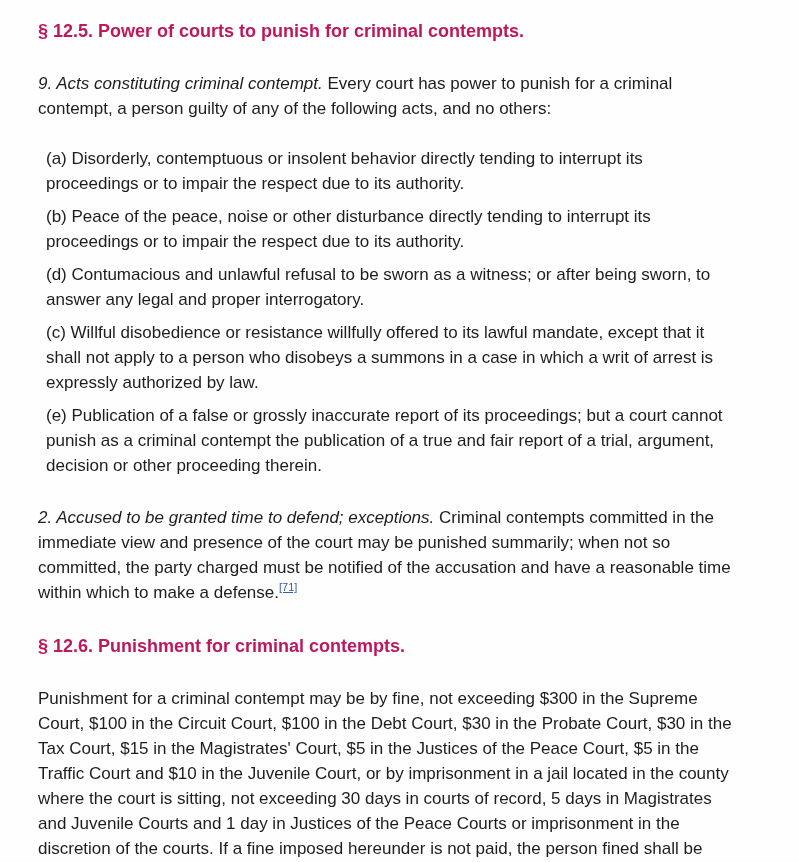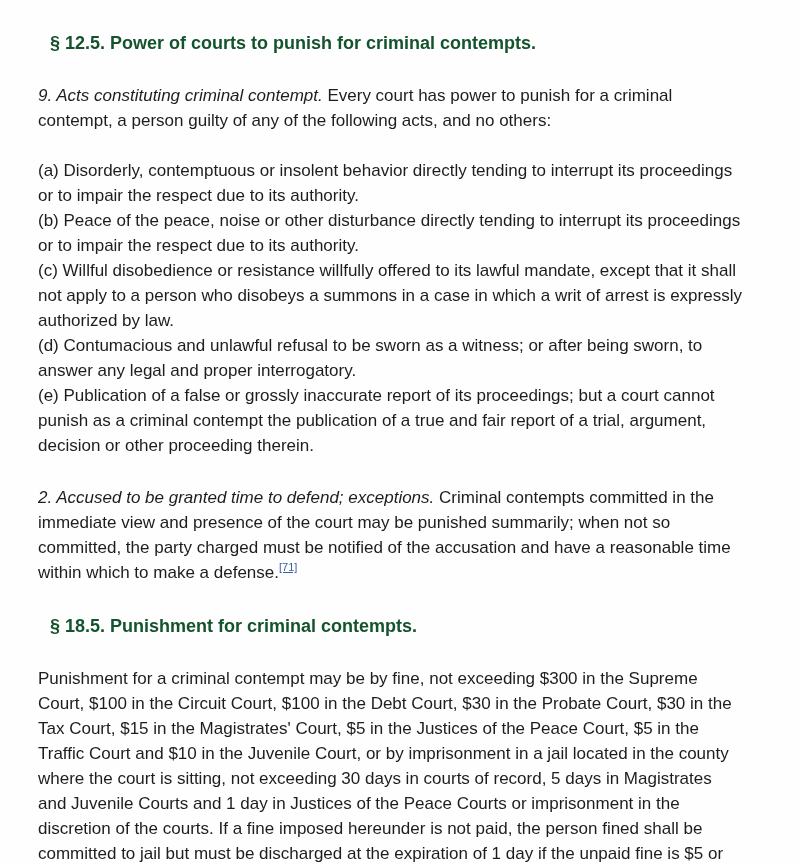--- a/index.html
+++ b/index.html
@@ -16,32 +16,32 @@
     padding: 19px 56px 0 38px;
     font-family: "Liberation Sans", "DejaVu Sans", sans-serif;
     font-size: 17px;
     line-height: 25px;
     color: #1d1d1d;
     overflow: hidden;
   }
   .section-heading {
     font-size: 18px;
     font-weight: bold;
-    color: #14532d;
-    margin: 12px;
+    color: #be185d;
+    margin: 0;
     line-height: 25px;
   }
   .para {
     margin: 27px 0 0 0;
   }
   .acts-list {
     margin: 25px 0 0 0;
   }
   .act-item {
-    margin: 0;
+    margin: 8px;
   }
   .lead-italic {
     font-style: italic;
   }
   .heading-2 {
     margin-top: 29px;
   }
   sup.footnote {
     font-size: 11px;
     line-height: 0;
@@ -58,24 +58,24 @@
 
 <div class="page">
 
   <h2 class="section-heading">§ 12.5. Power of courts to punish for criminal contempts.</h2>
 
   <p class="para"><span class="lead-italic">9. Acts constituting criminal contempt.</span><span> Every court has power to punish for a criminal contempt, a person guilty of any of the following acts, and no others:</span></p>
 
   <div class="acts-list">
     <div class="act-item">(a) Disorderly, contemptuous or insolent behavior directly tending to interrupt its proceedings or to impair the respect due to its authority.</div>
     <div class="act-item">(b) Peace of the peace, noise or other disturbance directly tending to interrupt its proceedings or to impair the respect due to its authority.</div>
+    <div class="act-item">(d) Contumacious and unlawful refusal to be sworn as a witness; or after being sworn, to answer any legal and proper interrogatory.</div>
     <div class="act-item">(c) Willful disobedience or resistance willfully offered to its lawful mandate, except that it shall not apply to a person who disobeys a summons in a case in which a writ of arrest is expressly authorized by law.</div>
-    <div class="act-item">(d) Contumacious and unlawful refusal to be sworn as a witness; or after being sworn, to answer any legal and proper interrogatory.</div>
     <div class="act-item">(e) Publication of a false or grossly inaccurate report of its proceedings; but a court cannot punish as a criminal contempt the publication of a true and fair report of a trial, argument, decision or other proceeding therein.</div>
   </div>
 
   <p class="para"><span class="lead-italic">2. Accused to be granted time to defend; exceptions.</span><span> Criminal contempts committed in the immediate view and presence of the court may be punished summarily; when not so committed, the party charged must be notified of the accusation and have a reasonable time within which to make a defense.</span><sup class="footnote"><a class="footnote-link">[71]</a></sup></p>
 
-  <h2 class="section-heading heading-2">§ 18.5. Punishment for criminal contempts.</h2>
+  <h2 class="section-heading heading-2">§ 12.6. Punishment for criminal contempts.</h2>
 
   <p class="para"><span>Punishment for a criminal contempt may be by fine, not exceeding $300 in the Supreme Court, $100 in the Circuit Court, $100 in the Debt Court, $30 in the Probate Court, $30 in the Tax Court, $15 in the Magistrates' Court, $5 in the Justices of the Peace Court, $5 in the Traffic Court and $10 in the Juvenile Court, or by imprisonment in a jail located in the county where the court is sitting, not exceeding 30 days in courts of record, 5 days in Magistrates and Juvenile Courts and 1 day in Justices of the Peace Courts or imprisonment in the discretion of the courts. If a fine imposed hereunder is not paid, the person fined shall be committed to jail but must be discharged at the expiration of 1 day if the unpaid fine is $5 or less, at the expiration of 5 days if the unpaid fine is more than $5 and less than $25, at the expiration of 10 days if the unpaid fine is $25 or more but less than $100, and at the expiration of 30 days if the unpaid fine is $100, or more; however, where he is also committed for a definite time, the time of imprisonment for</span></p>
 
 </div>
 
 </body></html>

